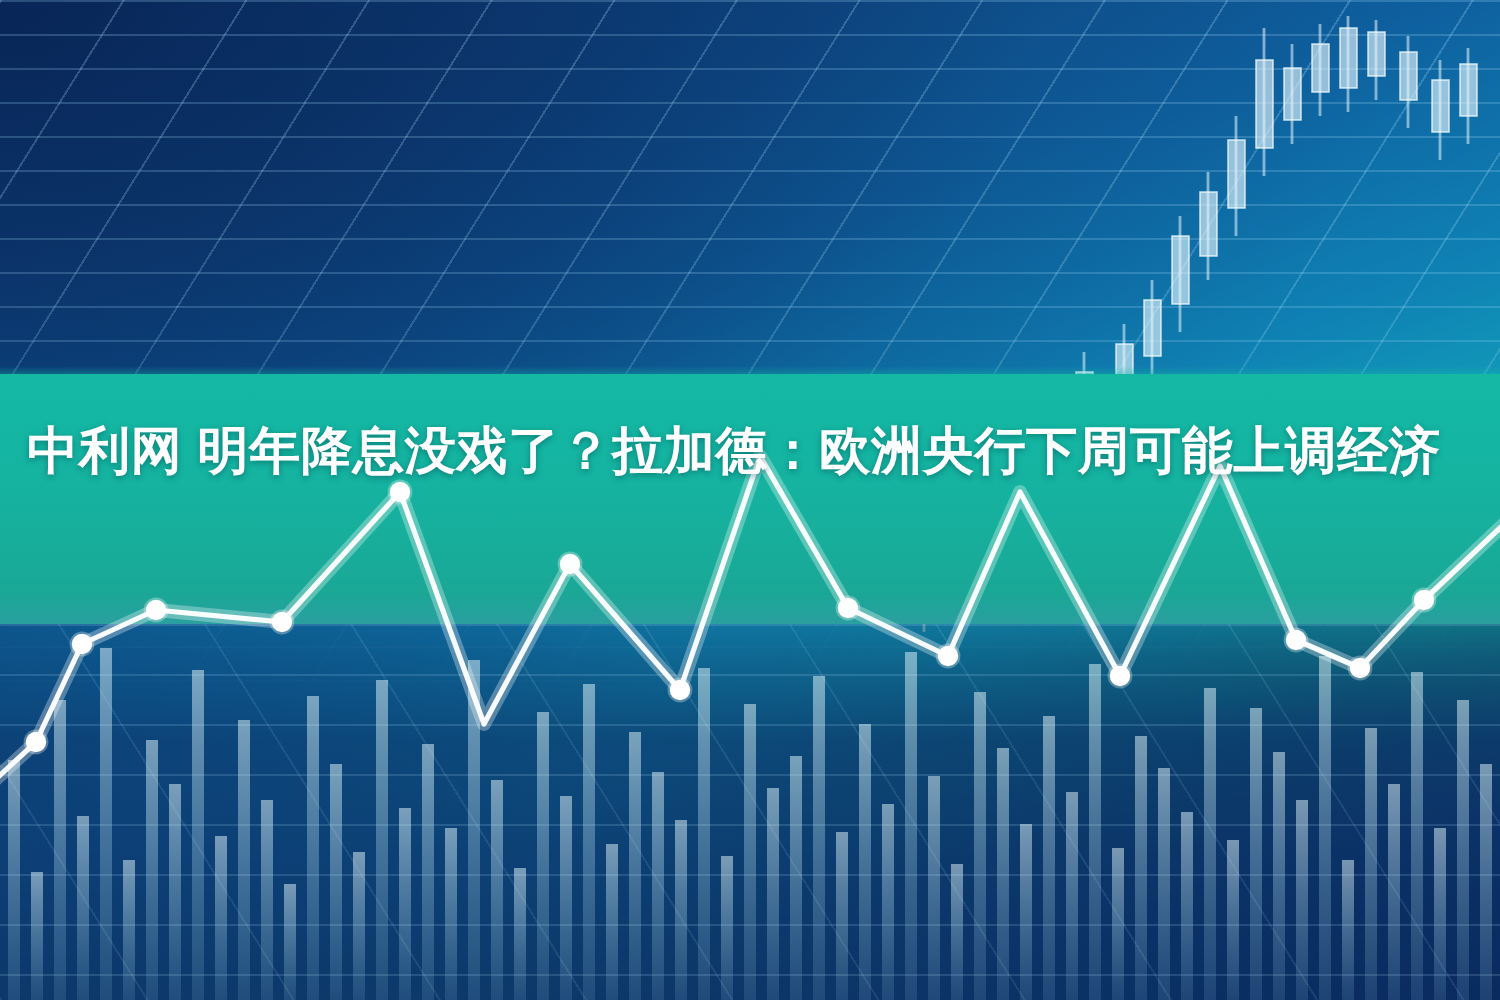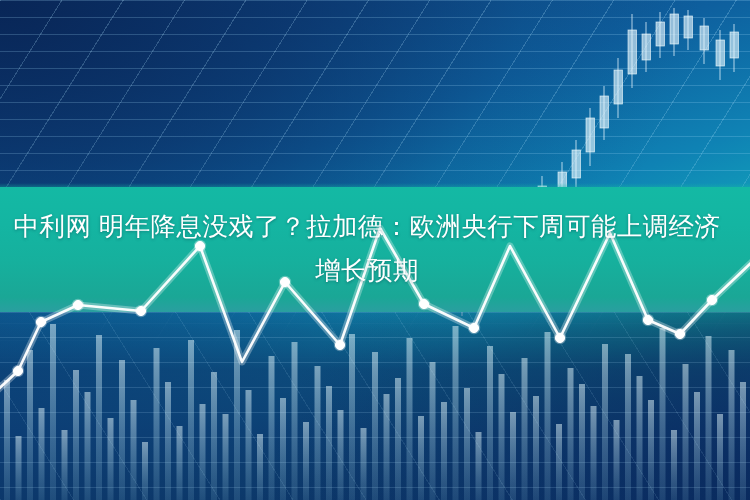--- a/index.html
+++ b/index.html
@@ -126,21 +126,21 @@
   svg.ov { position: absolute; inset: 0; width: 750px; height: 500px; }
 
   
   #headline {
     position: absolute;
     left: 0; right: 16px;
     top: 204px;
     text-align: center;
     color: #ffffff;
     font-size: 25.5px;
-    font-weight: normal;
+    font-weight: bold;
     line-height: 44px;
     letter-spacing: 0.4px;
     text-shadow: 0 1px 3px rgba(0,60,70,0.45);
     padding: 0 8px;
     z-index: 40;
   }
   #headline .ln { display: block; white-space: nowrap; }
   #headline .ln2 { white-space: normal; }
 </style>
 </head>
@@ -387,16 +387,15 @@
       <circle cx="648" cy="320" r="6.2" fill="#ffffff" fill-opacity="0.3"></circle>
       <circle cx="648" cy="320" r="4.6" fill="#ffffff" stroke="#ffffff" stroke-width="1"></circle>
       <circle cx="680" cy="334" r="6.2" fill="#ffffff" fill-opacity="0.3"></circle>
       <circle cx="680" cy="334" r="4.6" fill="#ffffff" stroke="#ffffff" stroke-width="1"></circle>
       <circle cx="712" cy="300" r="6.2" fill="#ffffff" fill-opacity="0.3"></circle>
       <circle cx="712" cy="300" r="4.6" fill="#ffffff" stroke="#ffffff" stroke-width="1"></circle>
     </svg>
 
   <div id="headline">
     <span class="ln ln1">中利网 明年降息没戏了？拉加德：欧洲央行下周可能上调经济</span>
-    <span class="ln ln2">增长预期</span>
   </div>
 
 </div>
 
 </body></html>

